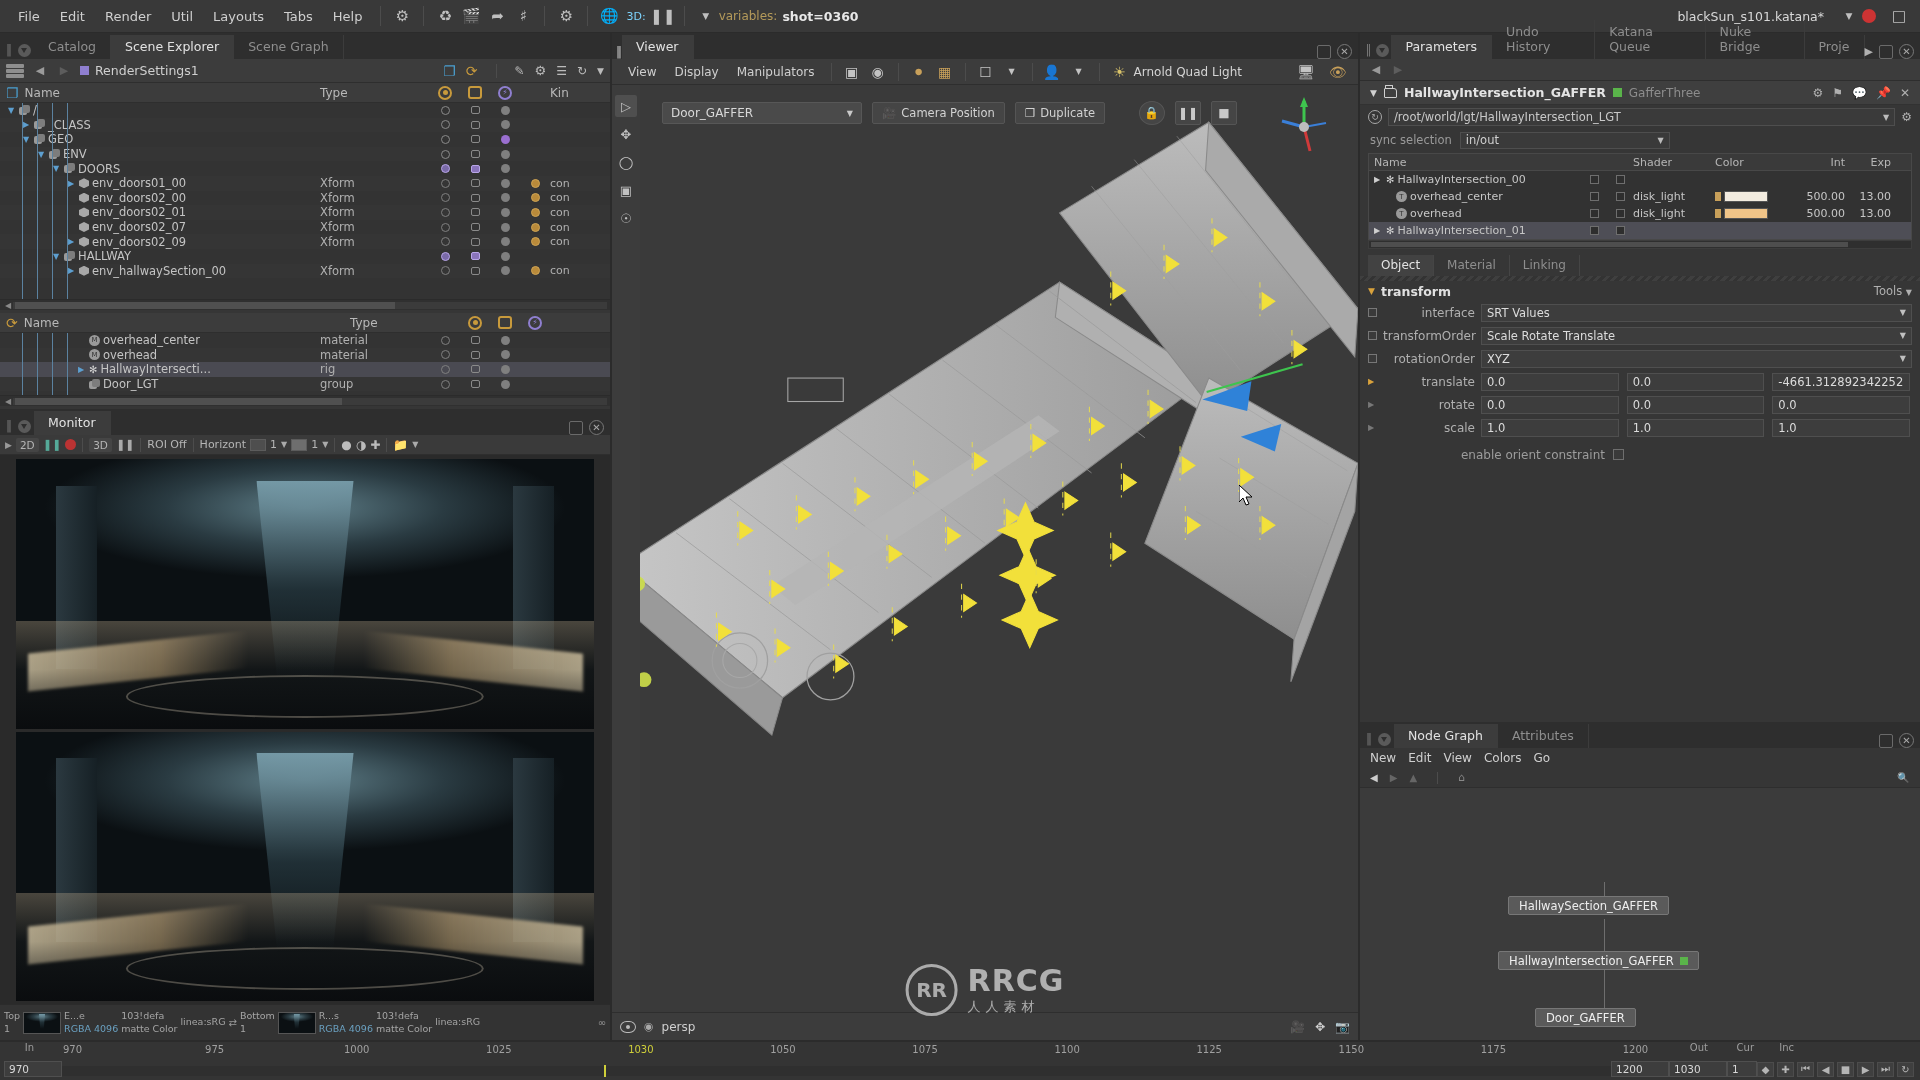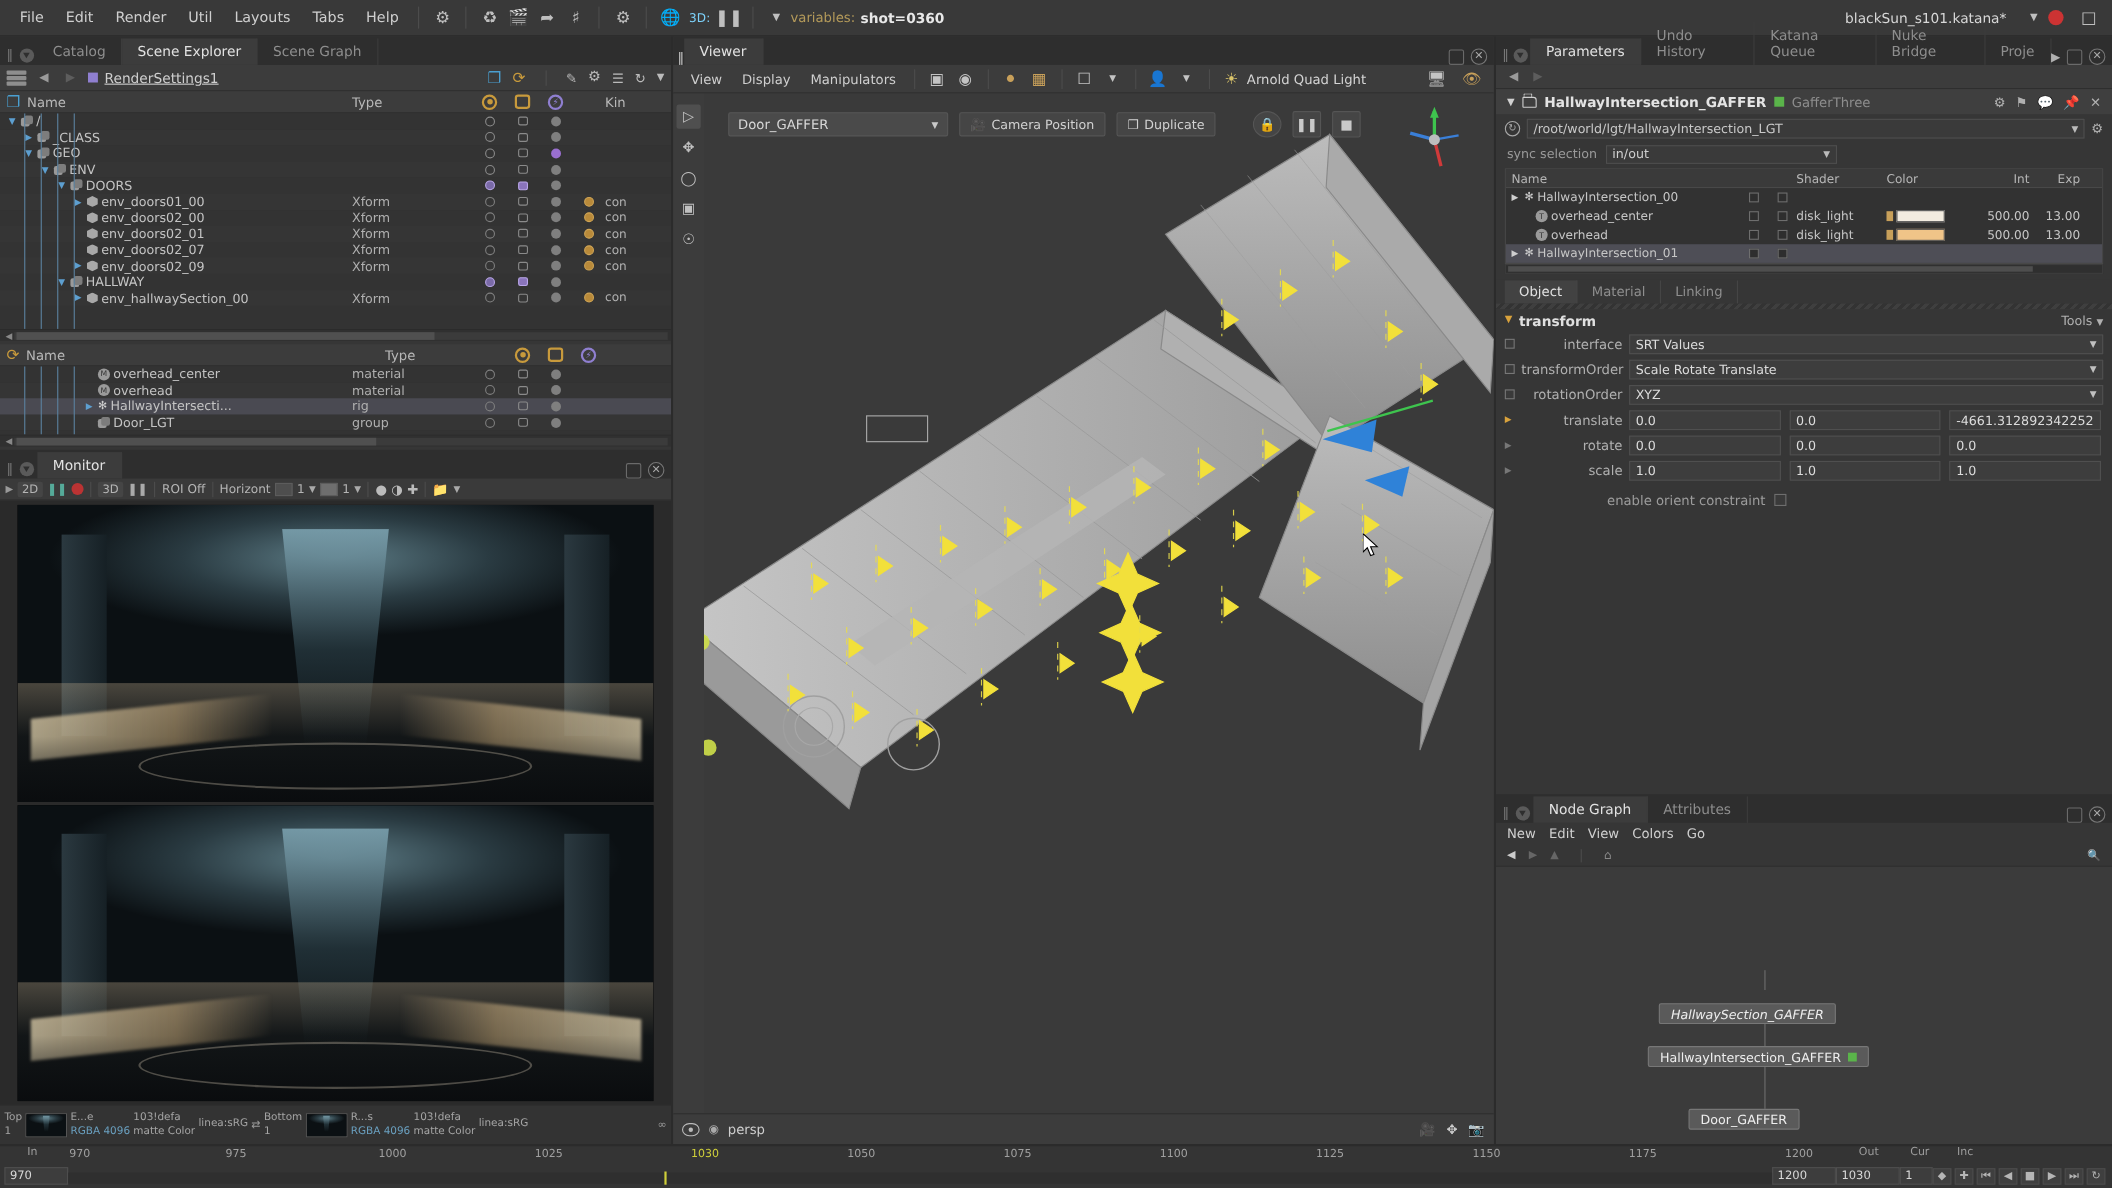--- a/index.html
+++ b/index.html
@@ -40,21 +40,21 @@
   .tabrow .tright { margin-left:auto; display:flex; align-items:center; padding-right:6px; gap:6px;}
   .sqbtn { width:14px;height:14px;border:1px solid #6a6a6a; border-radius:2px; }
   .xbtn { width:15px;height:15px;border-radius:50%; border:1px solid #777; color:#aaa; font-size:10px; display:flex;align-items:center;justify-content:center;}
 
   
   .sx-toolbar { height:24px; background:#3c3c3c; display:flex; align-items:center; padding:0 6px; gap:8px; border-bottom:1px solid #2e2e2e; flex:none;}
   .stack-ico { width:18px;height:14px;position:relative; }
   .stack-ico span { position:absolute; left:0; width:18px;height:4px; background:#8e8e8e; border-radius:1px;}
   .arrowbtn { color:#9a9a9a; font-size:11px; width:16px; text-align:center;}
   .arrowbtn.dim { color:#5d5d5d; }
-  .rs-label { display:flex;align-items:center;gap:6px; color:#cfcfcf; font-size:12.5px;text-decoration:underline;}
+  .rs-label { display:flex;align-items:center;gap:6px; color:#cfcfcf; font-size:12.5px;}
   .rs-swatch { width:9px;height:9px;background:#8f7fd0; }
   .sx-toolbar .rt { margin-left:auto; display:flex; align-items:center; gap:10px;}
   .ic-blue { color:#4a9fd0; font-size:14px;}
   .ic-gold { color:#c89a3c; font-size:14px;}
 
   
   .th { height:20px; background:#3c3c3c; display:flex; align-items:center; font-size:12px; color:#b8b8b8; border-bottom:1px solid #2e2e2e; flex:none;}
   .th .c-name { flex:1; display:flex; align-items:center; gap:6px; padding-left:6px;}
   .th .c-type { width:110px; }
   .th .c-ic { width:30px; display:flex; justify-content:center;}
@@ -994,20 +994,27 @@
 
         <svg class="gizmo" viewBox="0 0 60 60">
           <line x1="30" y1="32" x2="30" y2="6" stroke="#3ec44e" stroke-width="3"></line>
           <polygon points="30,2 34,12 26,12" fill="#3ec44e"></polygon>
           <line x1="30" y1="32" x2="8" y2="26" stroke="#3a7fd8" stroke-width="3"></line>
           <line x1="30" y1="32" x2="52" y2="28" stroke="#3a7fd8" stroke-width="2"></line>
           <line x1="30" y1="32" x2="36" y2="56" stroke="#d03a3a" stroke-width="3"></line>
           <circle cx="30" cy="32" r="5" fill="#bdbdbd"></circle>
         </svg>
 
+        <div class="wm">
+          <div class="logo">RR</div>
+          <div>
+            <div class="txt">RRCG</div>
+            <div class="sub">人人素材</div>
+          </div>
+        </div>
 
         <svg style="position:absolute;left:627px;top:400px;width:18px;height:24px;z-index:7;" viewBox="0 0 18 24">
           <polygon points="0,0 0,17 4,13 7,20 10,19 7,12 13,12" fill="#fff" stroke="#000" stroke-width="1"></polygon>
         </svg>
 
         <div class="vw-bottom">
           <span class="eye-ic"></span>
           <span style="font-size:11px;color:#aaa;">◉</span>
           <span>persp</span>
           <div class="rt">
@@ -1264,21 +1271,21 @@
         <span class="msep" style="height:12px;"></span>
         <span style="font-size:11px;color:#888;">⌂</span>
         <span style="margin-left:auto;font-size:10px;color:#999;">🔍</span>
       </div>
       <div class="ng-canvas">
         <div class="nwire" style="left:244px; top:94px; height:18px;"></div>
         <div class="nwire" style="left:244px; top:131px; height:32px;"></div>
         <div class="nwire" style="left:244px; top:182px; height:38px;"></div>
 
         <div id="ng-nodes">
-            <div class="nnode" style="top: 124px; left: 148px; font-style: italic;">
+            <div class="nnode" style="top: 108px; left: 148px;">
               <span>HallwaySection_GAFFER</span>
             </div>
             <div class="nnode" style="top: 163px; left: 138px;">
               <span>HallwayIntersection_GAFFER</span>
               <span class="g"></span>
             </div>
             <div class="nnode" style="top: 220px; left: 175px;">
               <span>Door_GAFFER</span>
             </div>
           </div>

